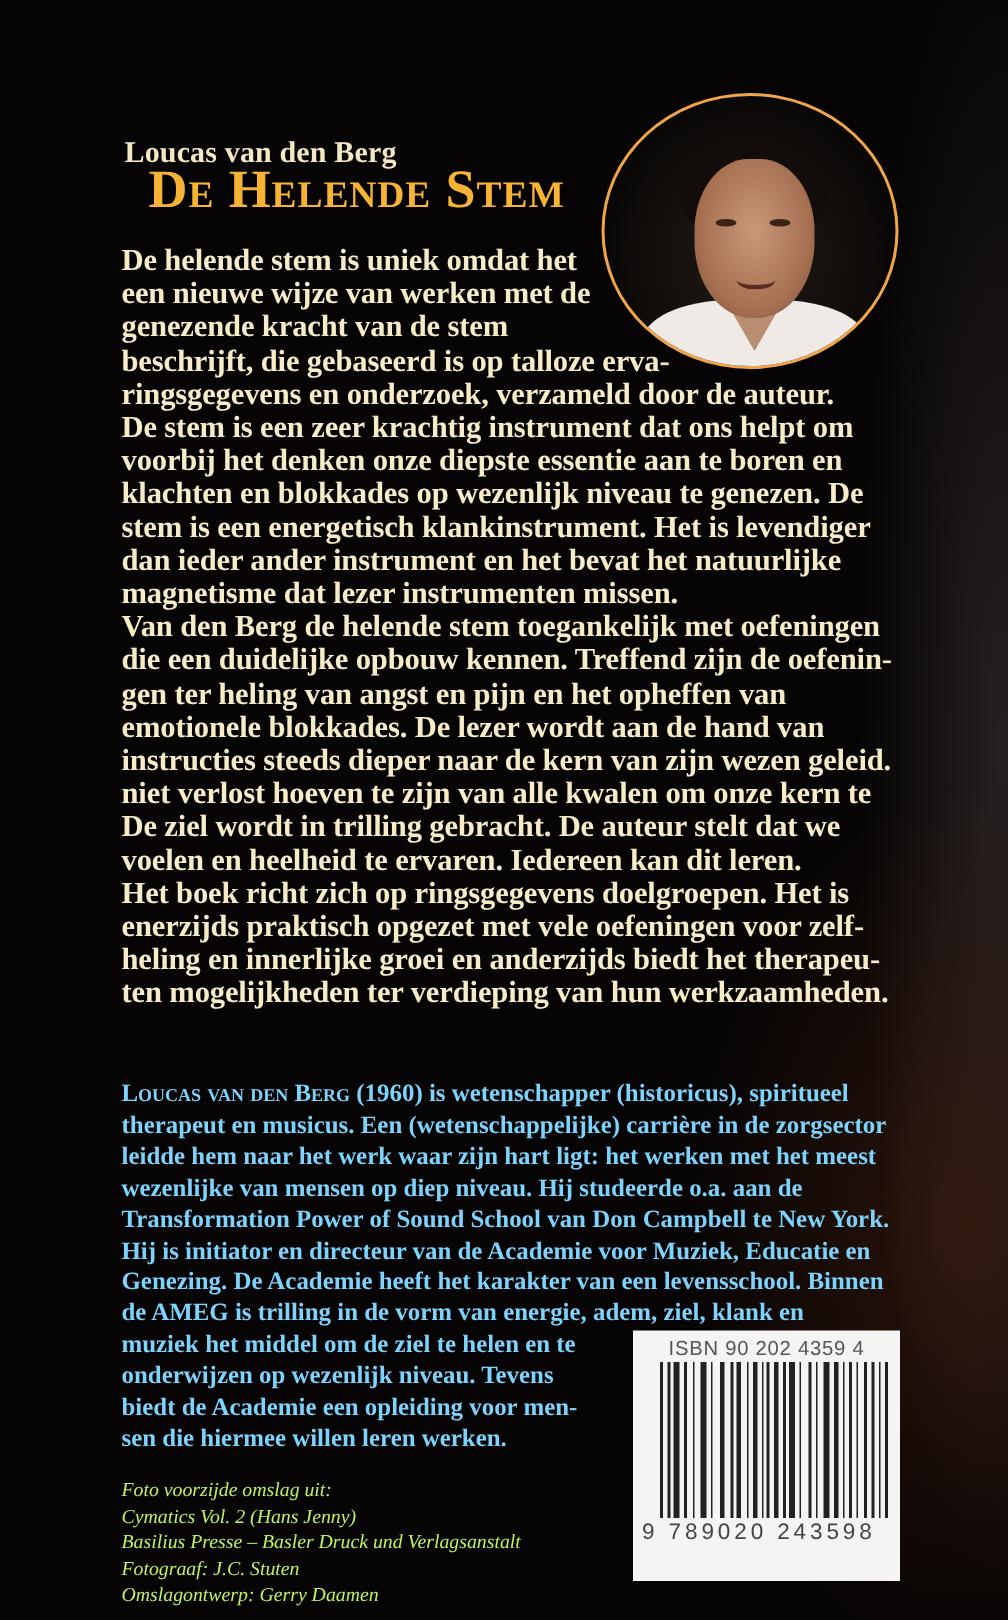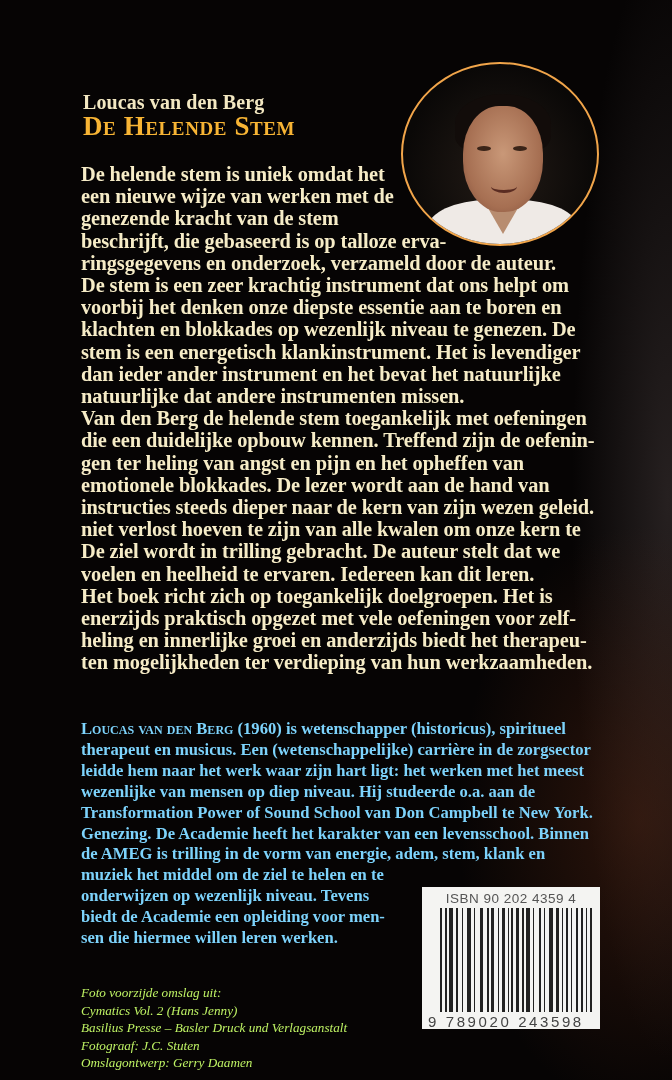--- a/index.html
+++ b/index.html
@@ -4,39 +4,39 @@
 <style>
   html,body{margin:0;padding:0;}
   body{width:672px;height:1080px;overflow:hidden;background:#050303;position:relative;
     font-family:"Liberation Serif","DejaVu Serif",serif;}
   .cover{position:absolute;inset:0;
     background:
       radial-gradient(ellipse 260px 420px at 640px 820px, rgba(90,40,20,0.45), rgba(0,0,0,0) 70%),
       radial-gradient(ellipse 120px 700px at 668px 500px, rgba(70,60,60,0.5), rgba(0,0,0,0) 80%),
       #060404;}
   .author{position:absolute;left:83px;top:91px;font-size:20px;font-weight:bold;color:#f3e8c2;letter-spacing:0.1px;}
-  .title{position:absolute;left:83px;top:111px;font-size:27px;font-weight:bold;color:#f7b434;font-variant:small-caps;letter-spacing:0.6px;line-height:30px;}
+  .title{position:absolute;left:99px;top:111px;font-size:36px;font-weight:bold;color:#f7b434;font-variant:small-caps;letter-spacing:0.6px;line-height:30px;}
   .portrait{position:absolute;left:401px;top:62px;width:198px;height:184px;border-radius:50%;
     border:2px solid #f1a54a;overflow:hidden;box-sizing:border-box;
     background:radial-gradient(ellipse at 50% 60%, #231b16 0%, #0a0807 70%);}
   .portrait .hair{position:absolute;left:52px;top:30px;width:96px;height:60px;border-radius:50% 50% 30% 30%;background:#120c0a;}
   .portrait .face{position:absolute;left:60px;top:42px;width:80px;height:106px;border-radius:45% 45% 48% 48%;
     background:radial-gradient(ellipse at 50% 45%, #c99878 0%, #a66f52 65%, #7a4a36 100%);}
   .portrait .eye{position:absolute;top:82px;width:14px;height:5px;border-radius:50%;background:#3a2418;}
   .portrait .smile{position:absolute;left:88px;top:116px;width:26px;height:10px;border-bottom:3px solid #5a2c22;border-radius:0 0 50% 50%;}
   .portrait .shirt{position:absolute;left:25px;top:136px;width:150px;height:70px;border-radius:40% 40% 0 0;background:#efeae6;}
   .portrait .collar{position:absolute;left:85px;top:144px;width:30px;height:26px;background:#b88d70;clip-path:polygon(0 0,100% 0,50% 100%);}
   .body{position:absolute;left:81px;top:163px;width:580px;color:#f6ecc7;font-size:20.4px;font-weight:bold;line-height:22.2px;letter-spacing:-0.1px;}
   .body .ln{display:block;white-space:nowrap;}
   .bio{position:absolute;left:81px;top:719px;width:580px;color:#7dd3fc;font-size:16.6px;font-weight:bold;line-height:20.9px;}
   .bio .ln{display:block;white-space:nowrap;}
   .sc{font-variant:small-caps;}
   .credits{position:absolute;left:81px;top:961px;color:#bef264;font-size:13.2px;font-style:italic;line-height:17.6px;margin-top:23px;}
   .credits .ln{display:block;white-space:nowrap;}
-  .barcode{position:absolute;left:422px;top:887px;width:178px;height:142px;background:#f4f4f2;box-sizing:border-box;padding:4px 6px;}
+  .barcode{position:absolute;left:422px;top:887px;width:178px;height:167px;background:#f4f4f2;box-sizing:border-box;padding:4px 6px;}
   .isbn-top{font-family:"Liberation Sans","DejaVu Sans",sans-serif;font-size:13.5px;color:#555;text-align:center;letter-spacing:0.5px;}
   .bars{position:relative;height:104px;margin:2px 12px 0 12px;}
   .bars span{position:absolute;top:0;height:100%;background:#222;}
   .ean{font-family:"Liberation Sans","DejaVu Sans",sans-serif;font-size:15px;color:#444;letter-spacing:2.6px;margin-top:1px;white-space:nowrap;}
 </style>
 </head>
 <body>
 
 <div class="cover"></div>
 
@@ -57,43 +57,44 @@
   <span class="ln">De helende stem is uniek omdat het</span>
   <span class="ln">een nieuwe wijze van werken met de</span>
   <span class="ln">genezende kracht van de stem</span>
   <span class="ln">beschrijft, die gebaseerd is op talloze erva-</span>
   <span class="ln">ringsgegevens en onderzoek, verzameld door de auteur.</span>
   <span class="ln">De stem is een zeer krachtig instrument dat ons helpt om</span>
   <span class="ln">voorbij het denken onze diepste essentie aan te boren en</span>
   <span class="ln">klachten en blokkades op wezenlijk niveau te genezen. De</span>
   <span class="ln">stem is een energetisch klankinstrument. Het is levendiger</span>
   <span class="ln">dan ieder ander instrument en het bevat het natuurlijke</span>
-  <span class="ln">natuurlijke dat andere instrumenten missen.</span>
+  <span class="ln">magnetisme dat lezer instrumenten missen.</span>
   <span class="ln">Van den Berg de helende stem toegankelijk met oefeningen</span>
   <span class="ln">die een duidelijke opbouw kennen. Treffend zijn de oefenin-</span>
   <span class="ln">gen ter heling van angst en pijn en het opheffen van</span>
   <span class="ln">emotionele blokkades. De lezer wordt aan de hand van</span>
   <span class="ln">instructies steeds dieper naar de kern van zijn wezen geleid.</span>
   <span class="ln">niet verlost hoeven te zijn van alle kwalen om onze kern te</span>
   <span class="ln">De ziel wordt in trilling gebracht. De auteur stelt dat we</span>
   <span class="ln">voelen en heelheid te ervaren. Iedereen kan dit leren.</span>
-  <span class="ln">Het boek richt zich op toegankelijk doelgroepen. Het is</span>
+  <span class="ln">Het boek richt zich op ringsgegevens doelgroepen. Het is</span>
   <span class="ln">enerzijds praktisch opgezet met vele oefeningen voor zelf-</span>
   <span class="ln">heling en innerlijke groei en anderzijds biedt het therapeu-</span>
   <span class="ln">ten mogelijkheden ter verdieping van hun werkzaamheden.</span>
 </div>
 
 <div class="bio">
   <span class="ln"><span class="sc">Loucas van den Berg</span><span> (1960) is wetenschapper (historicus), spiritueel</span></span>
   <span class="ln">therapeut en musicus. Een (wetenschappelijke) carrière in de zorgsector</span>
   <span class="ln">leidde hem naar het werk waar zijn hart ligt: het werken met het meest</span>
   <span class="ln">wezenlijke van mensen op diep niveau. Hij studeerde o.a. aan de</span>
   <span class="ln">Transformation Power of Sound School van Don Campbell te New York.</span>
+  <span class="ln">Hij is initiator en directeur van de Academie voor Muziek, Educatie en</span>
   <span class="ln">Genezing. De Academie heeft het karakter van een levensschool. Binnen</span>
-  <span class="ln">de AMEG is trilling in de vorm van energie, adem, stem, klank en</span>
+  <span class="ln">de AMEG is trilling in de vorm van energie, adem, ziel, klank en</span>
   <span class="ln">muziek het middel om de ziel te helen en te</span>
   <span class="ln">onderwijzen op wezenlijk niveau. Tevens</span>
   <span class="ln">biedt de Academie een opleiding voor men-</span>
   <span class="ln">sen die hiermee willen leren werken.</span>
 </div>
 
 <div class="credits">
   <span class="ln">Foto voorzijde omslag uit:</span>
   <span class="ln">Cymatics Vol. 2 (Hans Jenny)</span>
   <span class="ln">Basilius Presse – Basler Druck und Verlagsanstalt</span>

